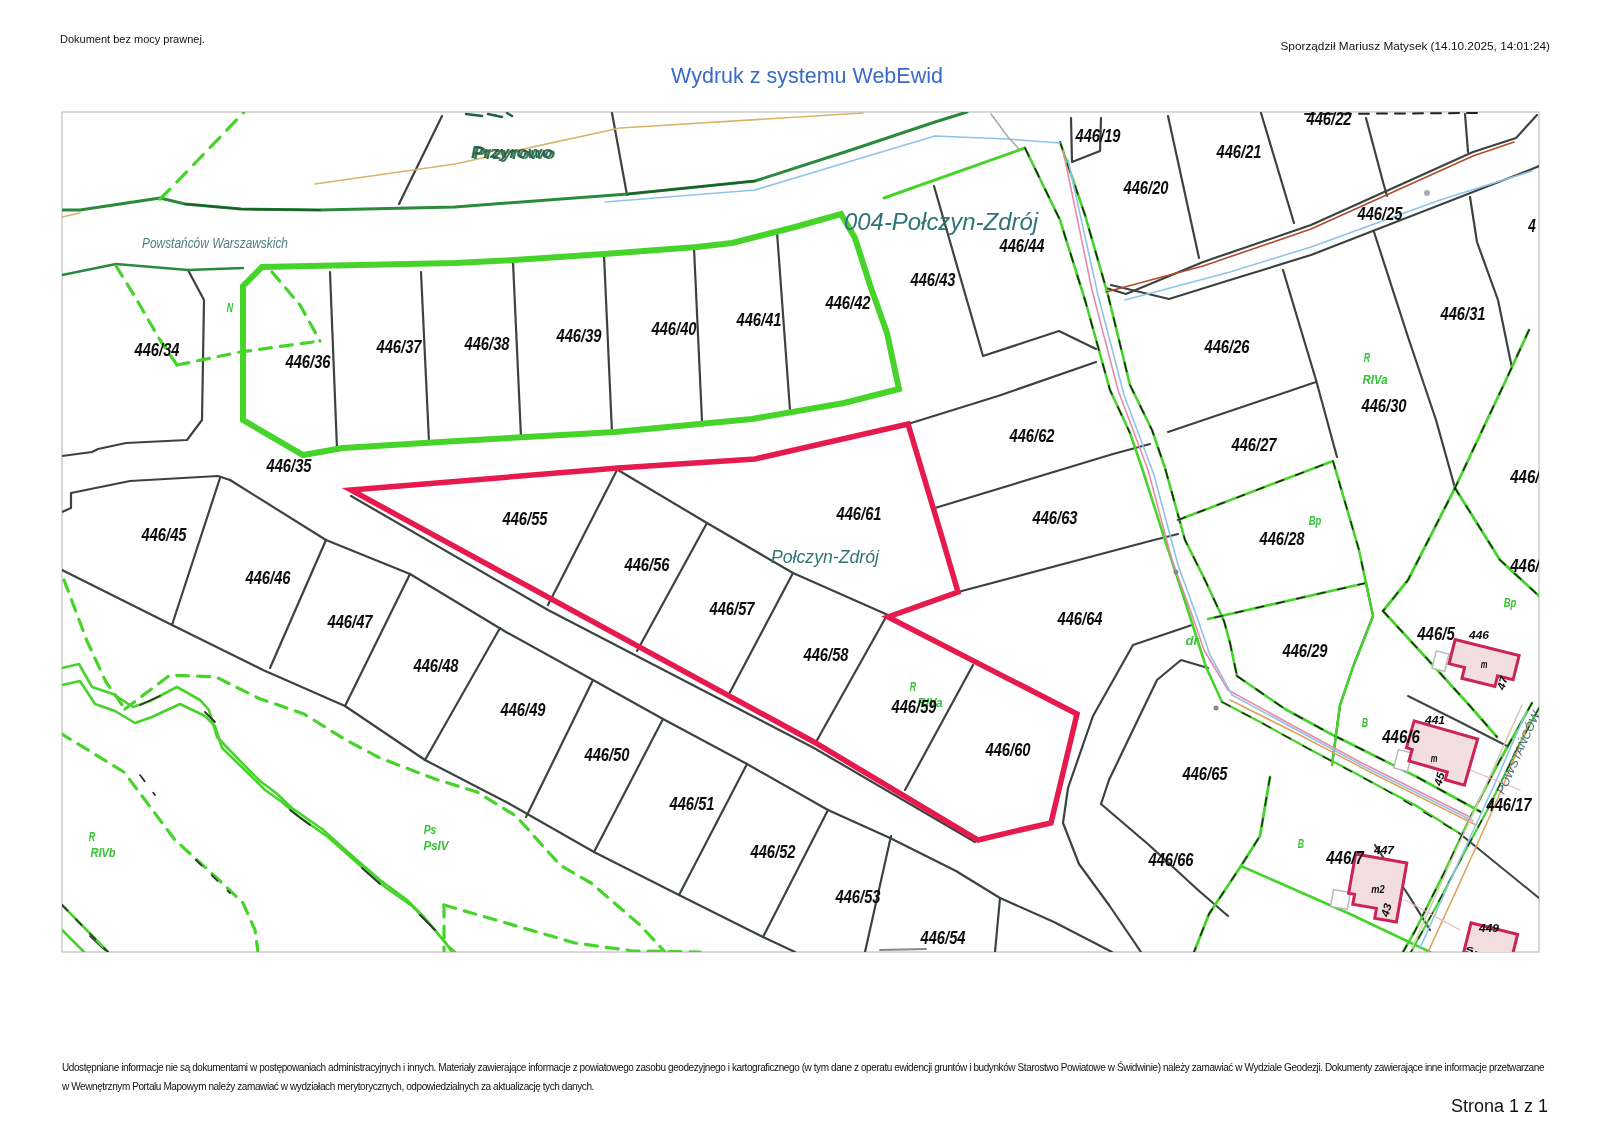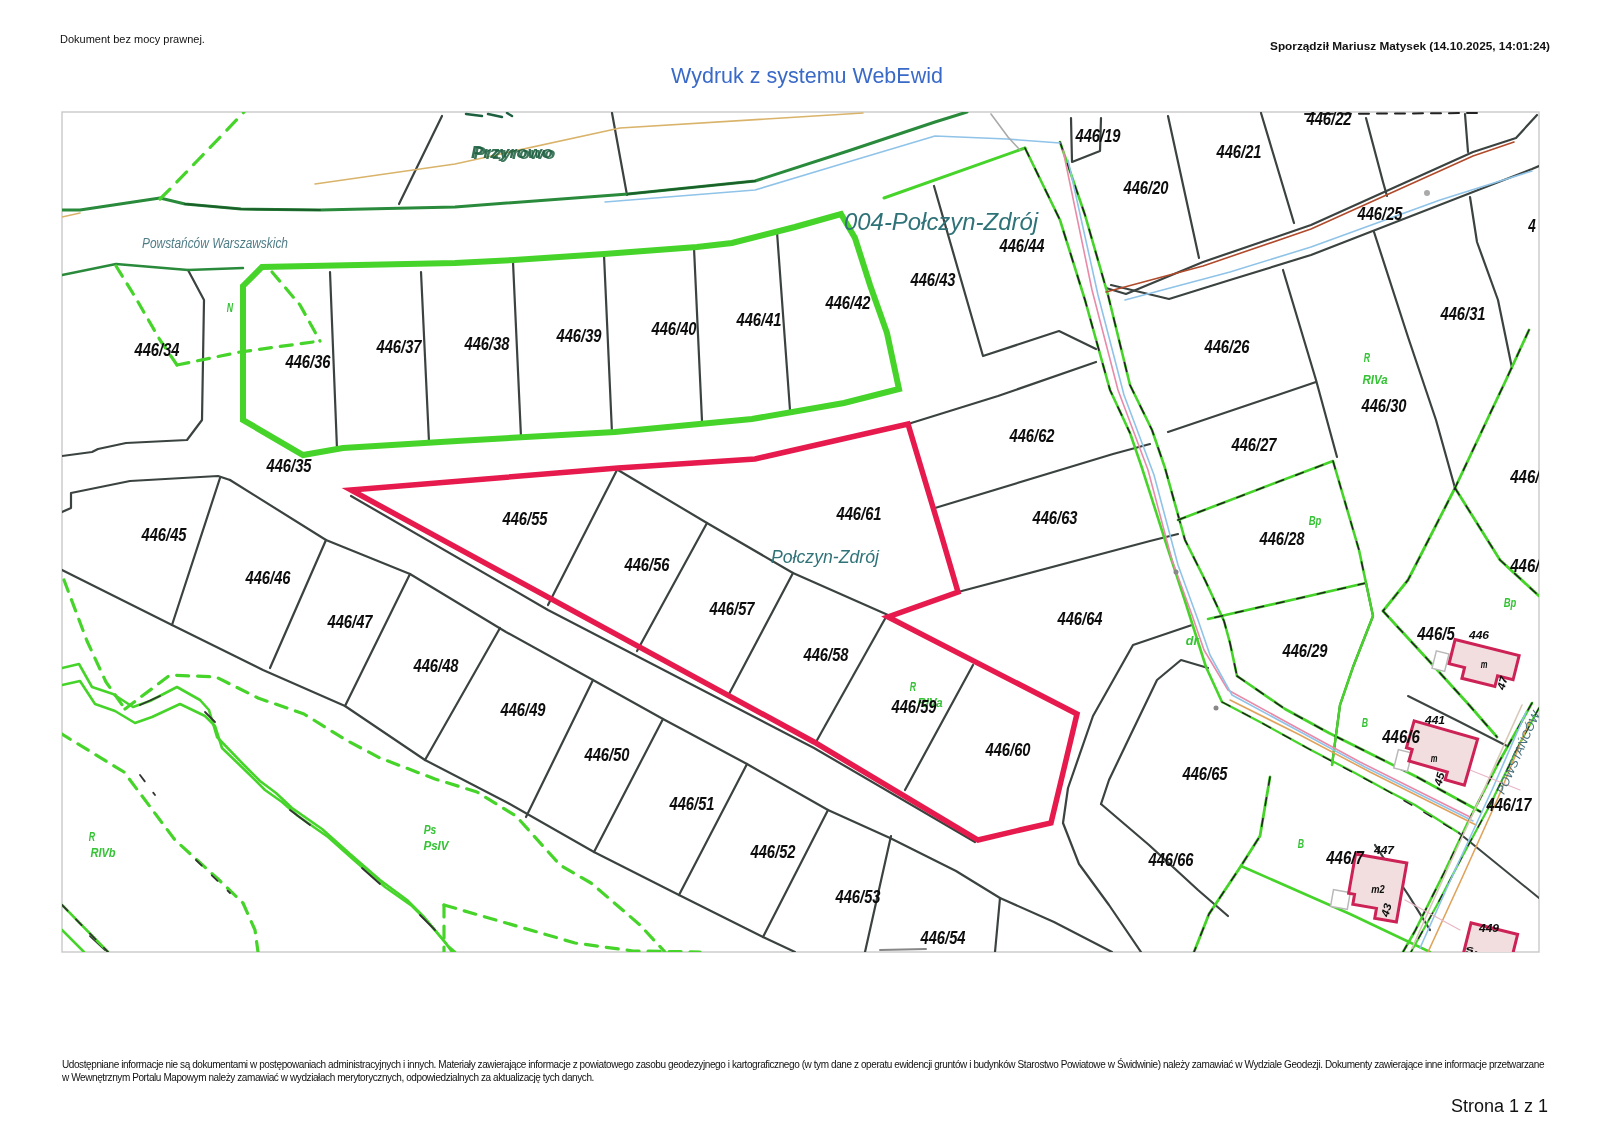--- a/index.html
+++ b/index.html
@@ -1,20 +1,20 @@
 <!DOCTYPE html>
 <html><head>
 <meta charset="utf-8">
 <style>
 html,body{margin:0;padding:0;background:#fff}
 .page{position:relative;width:1600px;height:1131px;background:#ffffff;font-family:"Liberation Sans",sans-serif;overflow:hidden}
 .hdrL{position:absolute;left:60px;top:33px;font-size:11px;color:#111}
-.hdrR{position:absolute;right:50px;top:39px;font-size:11.8px;font-weight:bold;color:#111}
+.hdrR{position:absolute;right:50px;top:39px;font-size:11.8px;font-weight:normal;color:#111}
 .title{position:absolute;left:0;top:64px;width:1614px;text-align:center;font-size:21.5px;color:#3a6ac8}
-.ftr{position:absolute;left:62px;top:1058px;font-size:10px;color:#111;line-height:13px;white-space:nowrap;letter-spacing:-0.41px}
+.ftr{position:absolute;left:62px;top:1058px;font-size:10px;color:#111;line-height:19px;white-space:nowrap;letter-spacing:-0.41px}
 .strona{position:absolute;right:52px;top:1096px;font-size:18px;color:#111}
 svg{position:absolute;left:0;top:0}
 text{font-family:"Liberation Sans",sans-serif}
 .pn{font-size:19px;font-weight:bold;font-style:italic;fill:#0d0d0d;text-anchor:middle}
 .pns{font-size:11px;font-weight:bold;font-style:italic;fill:#0d0d0d;text-anchor:middle}
 .gl{font-size:12px;font-style:italic;font-weight:bold;fill:#35c335;text-anchor:middle}
 .st{font-style:italic;fill:#4f7d87;text-anchor:middle}
 </style>
 </head>
 <body>

